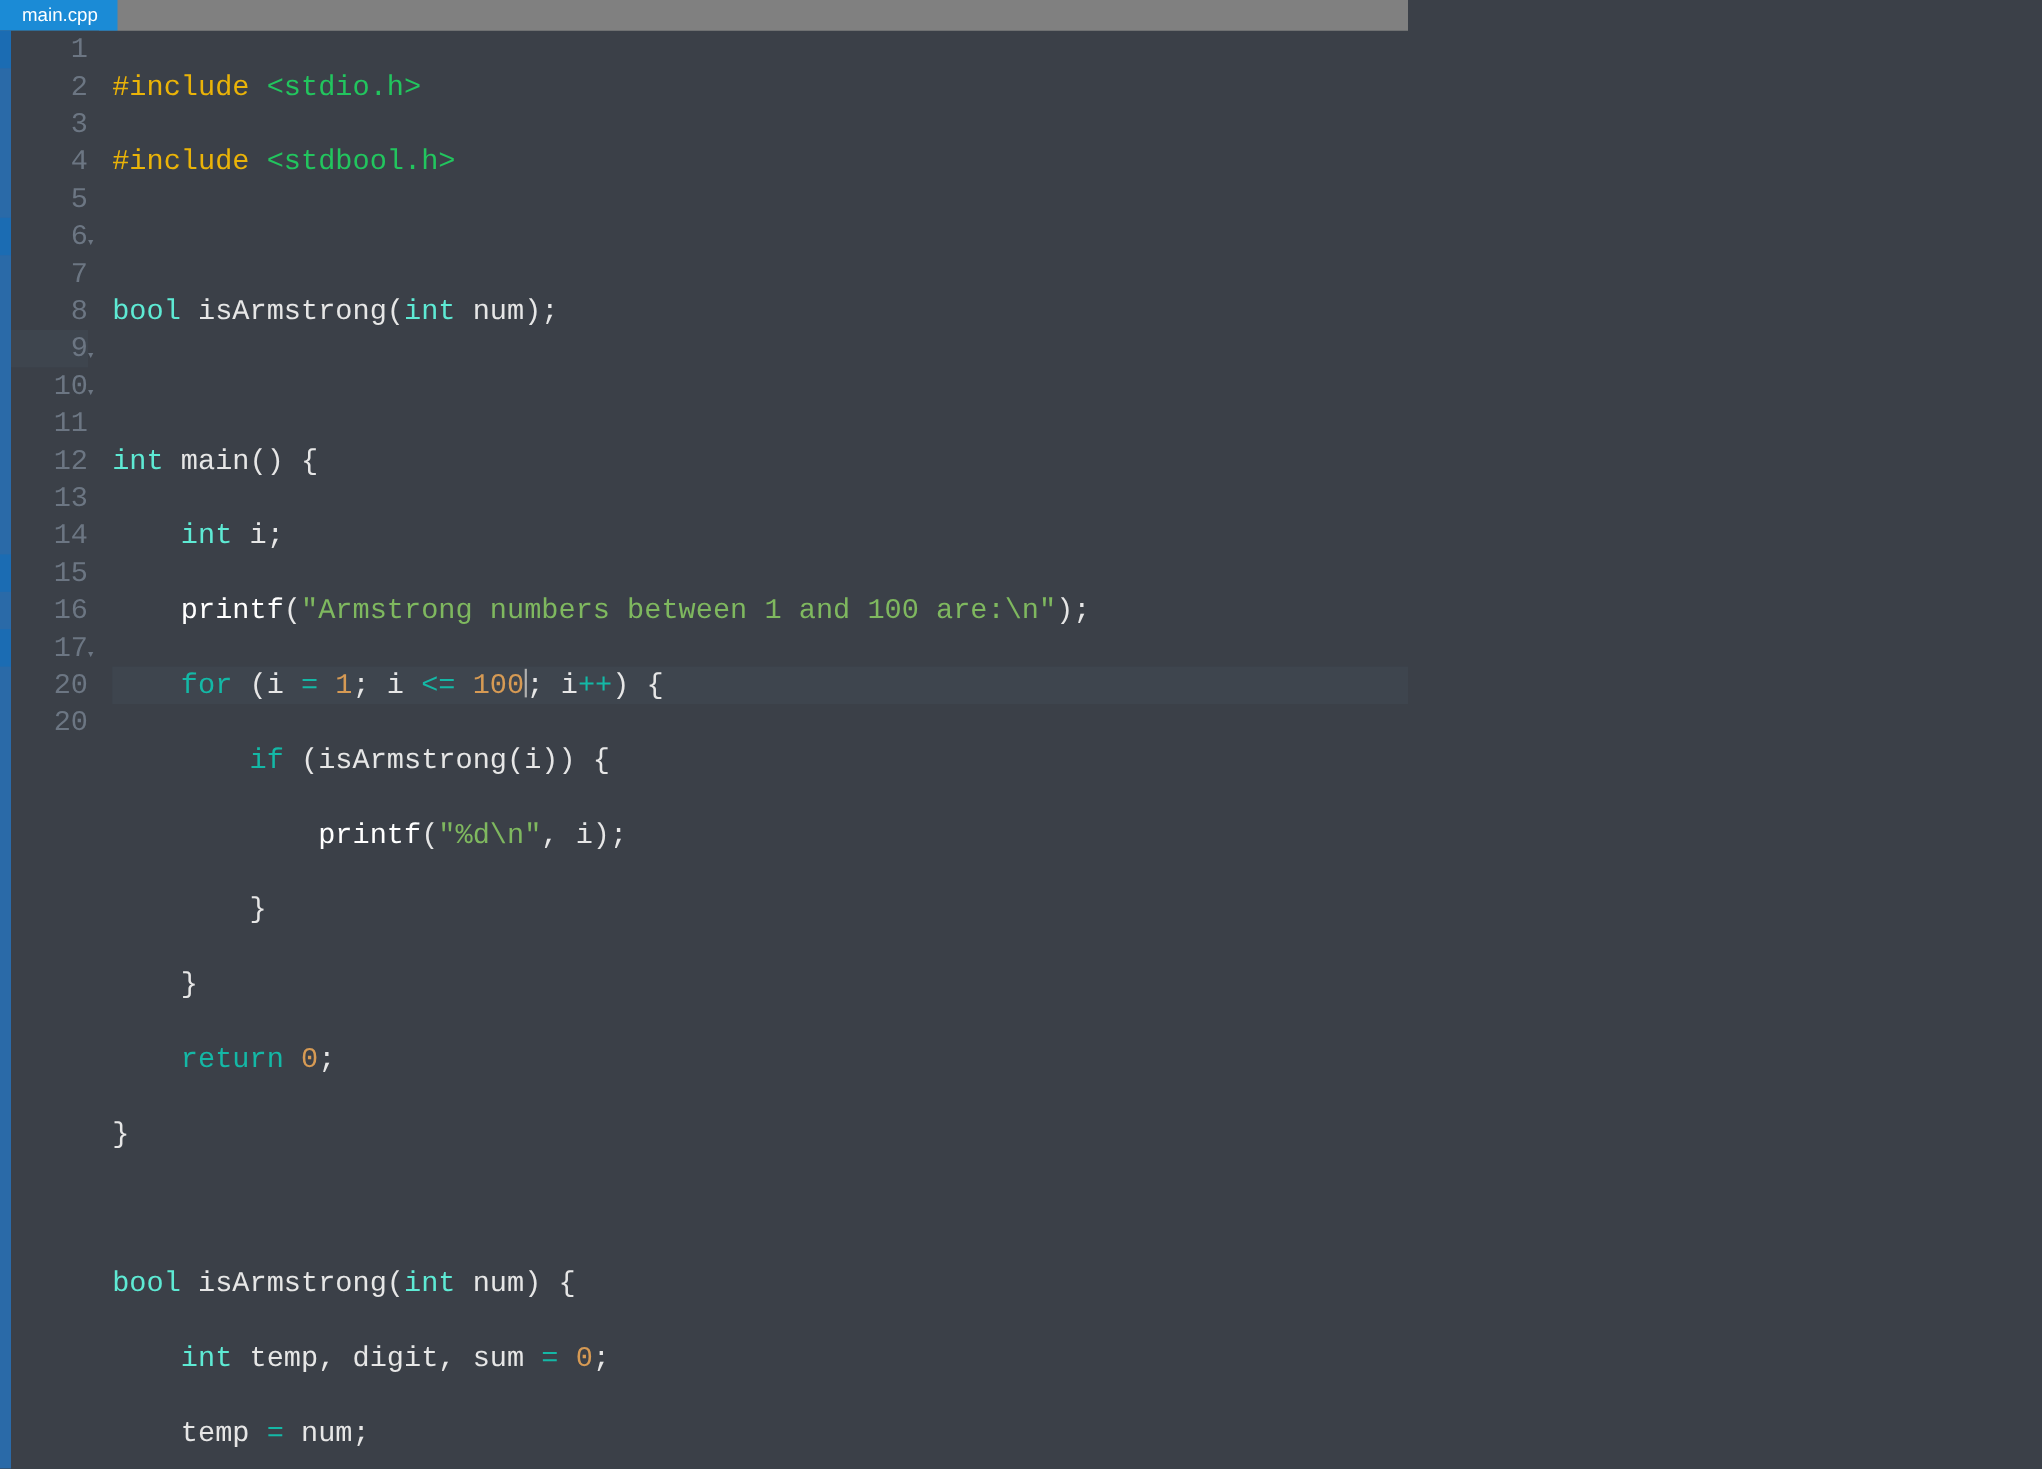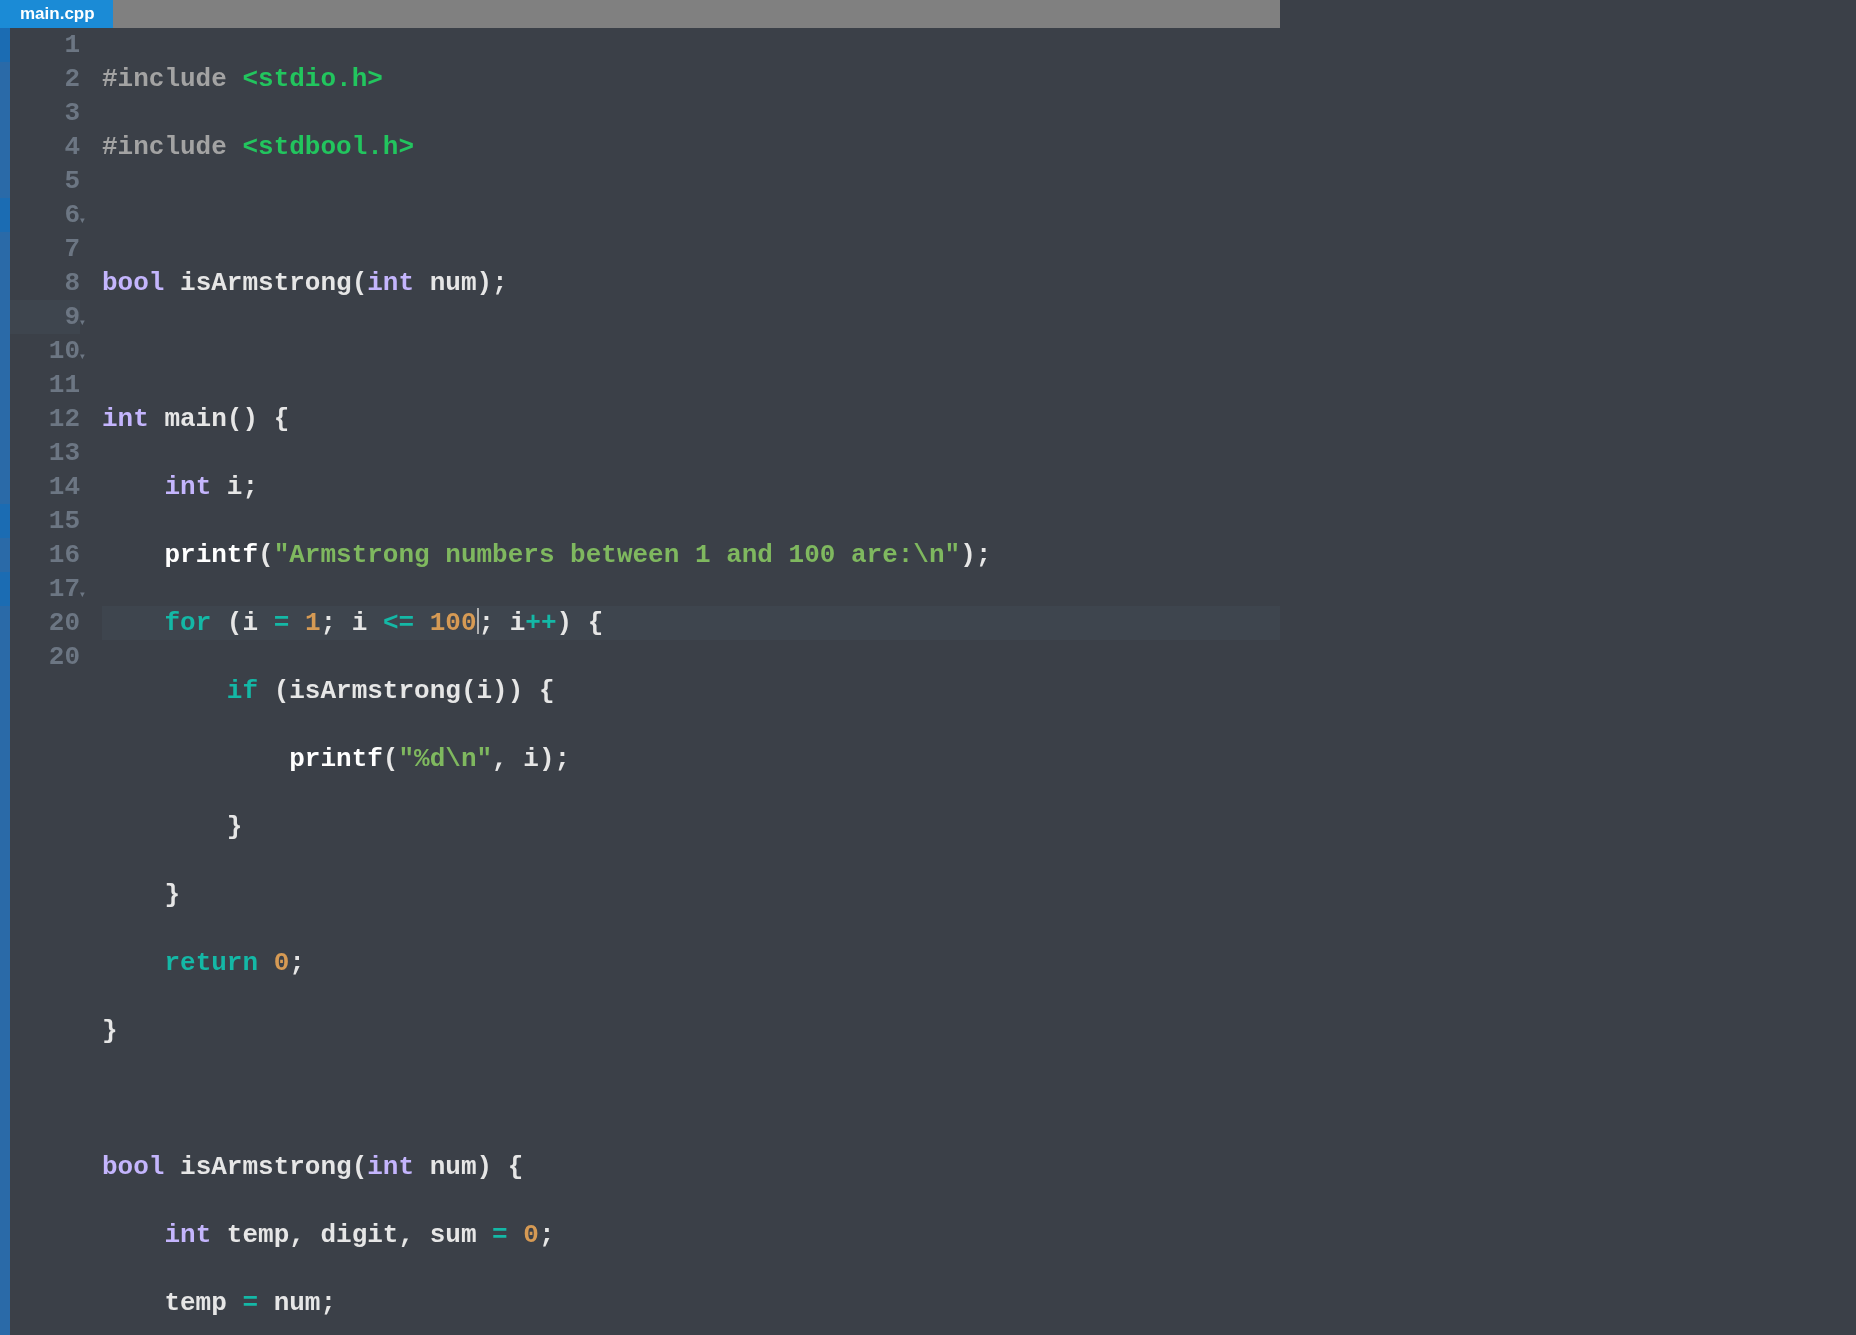--- a/index.html
+++ b/index.html
@@ -1,40 +1,40 @@
 <!DOCTYPE html>
 <html><head>
 <meta charset="utf-8">
 <style>
   * { margin: 0; padding: 0; box-sizing: border-box; }
   html, body { width: 100%; height: 100%; background: #3b4048; font-family: 'Consolas', 'Monaco', 'Courier New', monospace; overflow: hidden; }
-  .root { display: flex; flex-direction: column; width: 1280px; height: 920px; font-weight: bold; }
+  .root { display: flex; flex-direction: column; width: 1280px; height: 920px; }
 
   
   .tabbar { height: 28px; display: flex; background: #808080; }
   .left-strip { width: 10px; background: #1b8bd6; }
   .tab { background: #1b8bd6; color: #ffffff; padding: 4px 18px 4px 10px; font-family: Arial, sans-serif; font-size: 17px; height: 28px; display: flex; align-items: center; }
   .tabbar-rest { flex: 1; background: #808080; }
 
   
   .editor { flex: 0 0 auto; display: flex; background: #3b4048; position: relative; }
   .bluecol { width: 10px; background: #2a6aa8; }
   .gutter { width: 80px; background: #3b4048; color: #6c7683; font-size: 26px; text-align: right; padding-right: 10px; line-height: 34px; user-select: none; }
   .gutter .gline { height: 34px; position: relative; }
   .gutter .fold { position: absolute; right: -6px; top: 6px; font-size: 12px; color: #6c7683; }
   .code { flex: 1; font-size: 26px; line-height: 34px; white-space: pre; padding-left: 12px; color: #e6e6e6; position: relative; }
   .codeline { height: 34px; position: relative; }
   .hl-line { background: #3e454e; }
   .bluecol .bmark { height: 34px; }
   .bluecol .bmark.on { background: #1b6cb3; }
 
   
-  .kw-red { color: #a3a3a3; }
+  .kw-red { color: #eab308; }
   .angle { color: #22c55e; }
-  .blue { color: #c4b5fd; }
+  .blue { color: #5eead4; }
   .orange { color: #14b8a6; }
   .func { color: #ffffff; }
   .str { color: #7fb85f; }
   .num { color: #d69a54; }
   .cursor { border-left: 2px solid #b0b0b0; display: inline-block; height: 26px; vertical-align: text-top; }
 </style>
 </head>
 <body>
 
 <div class="root">

